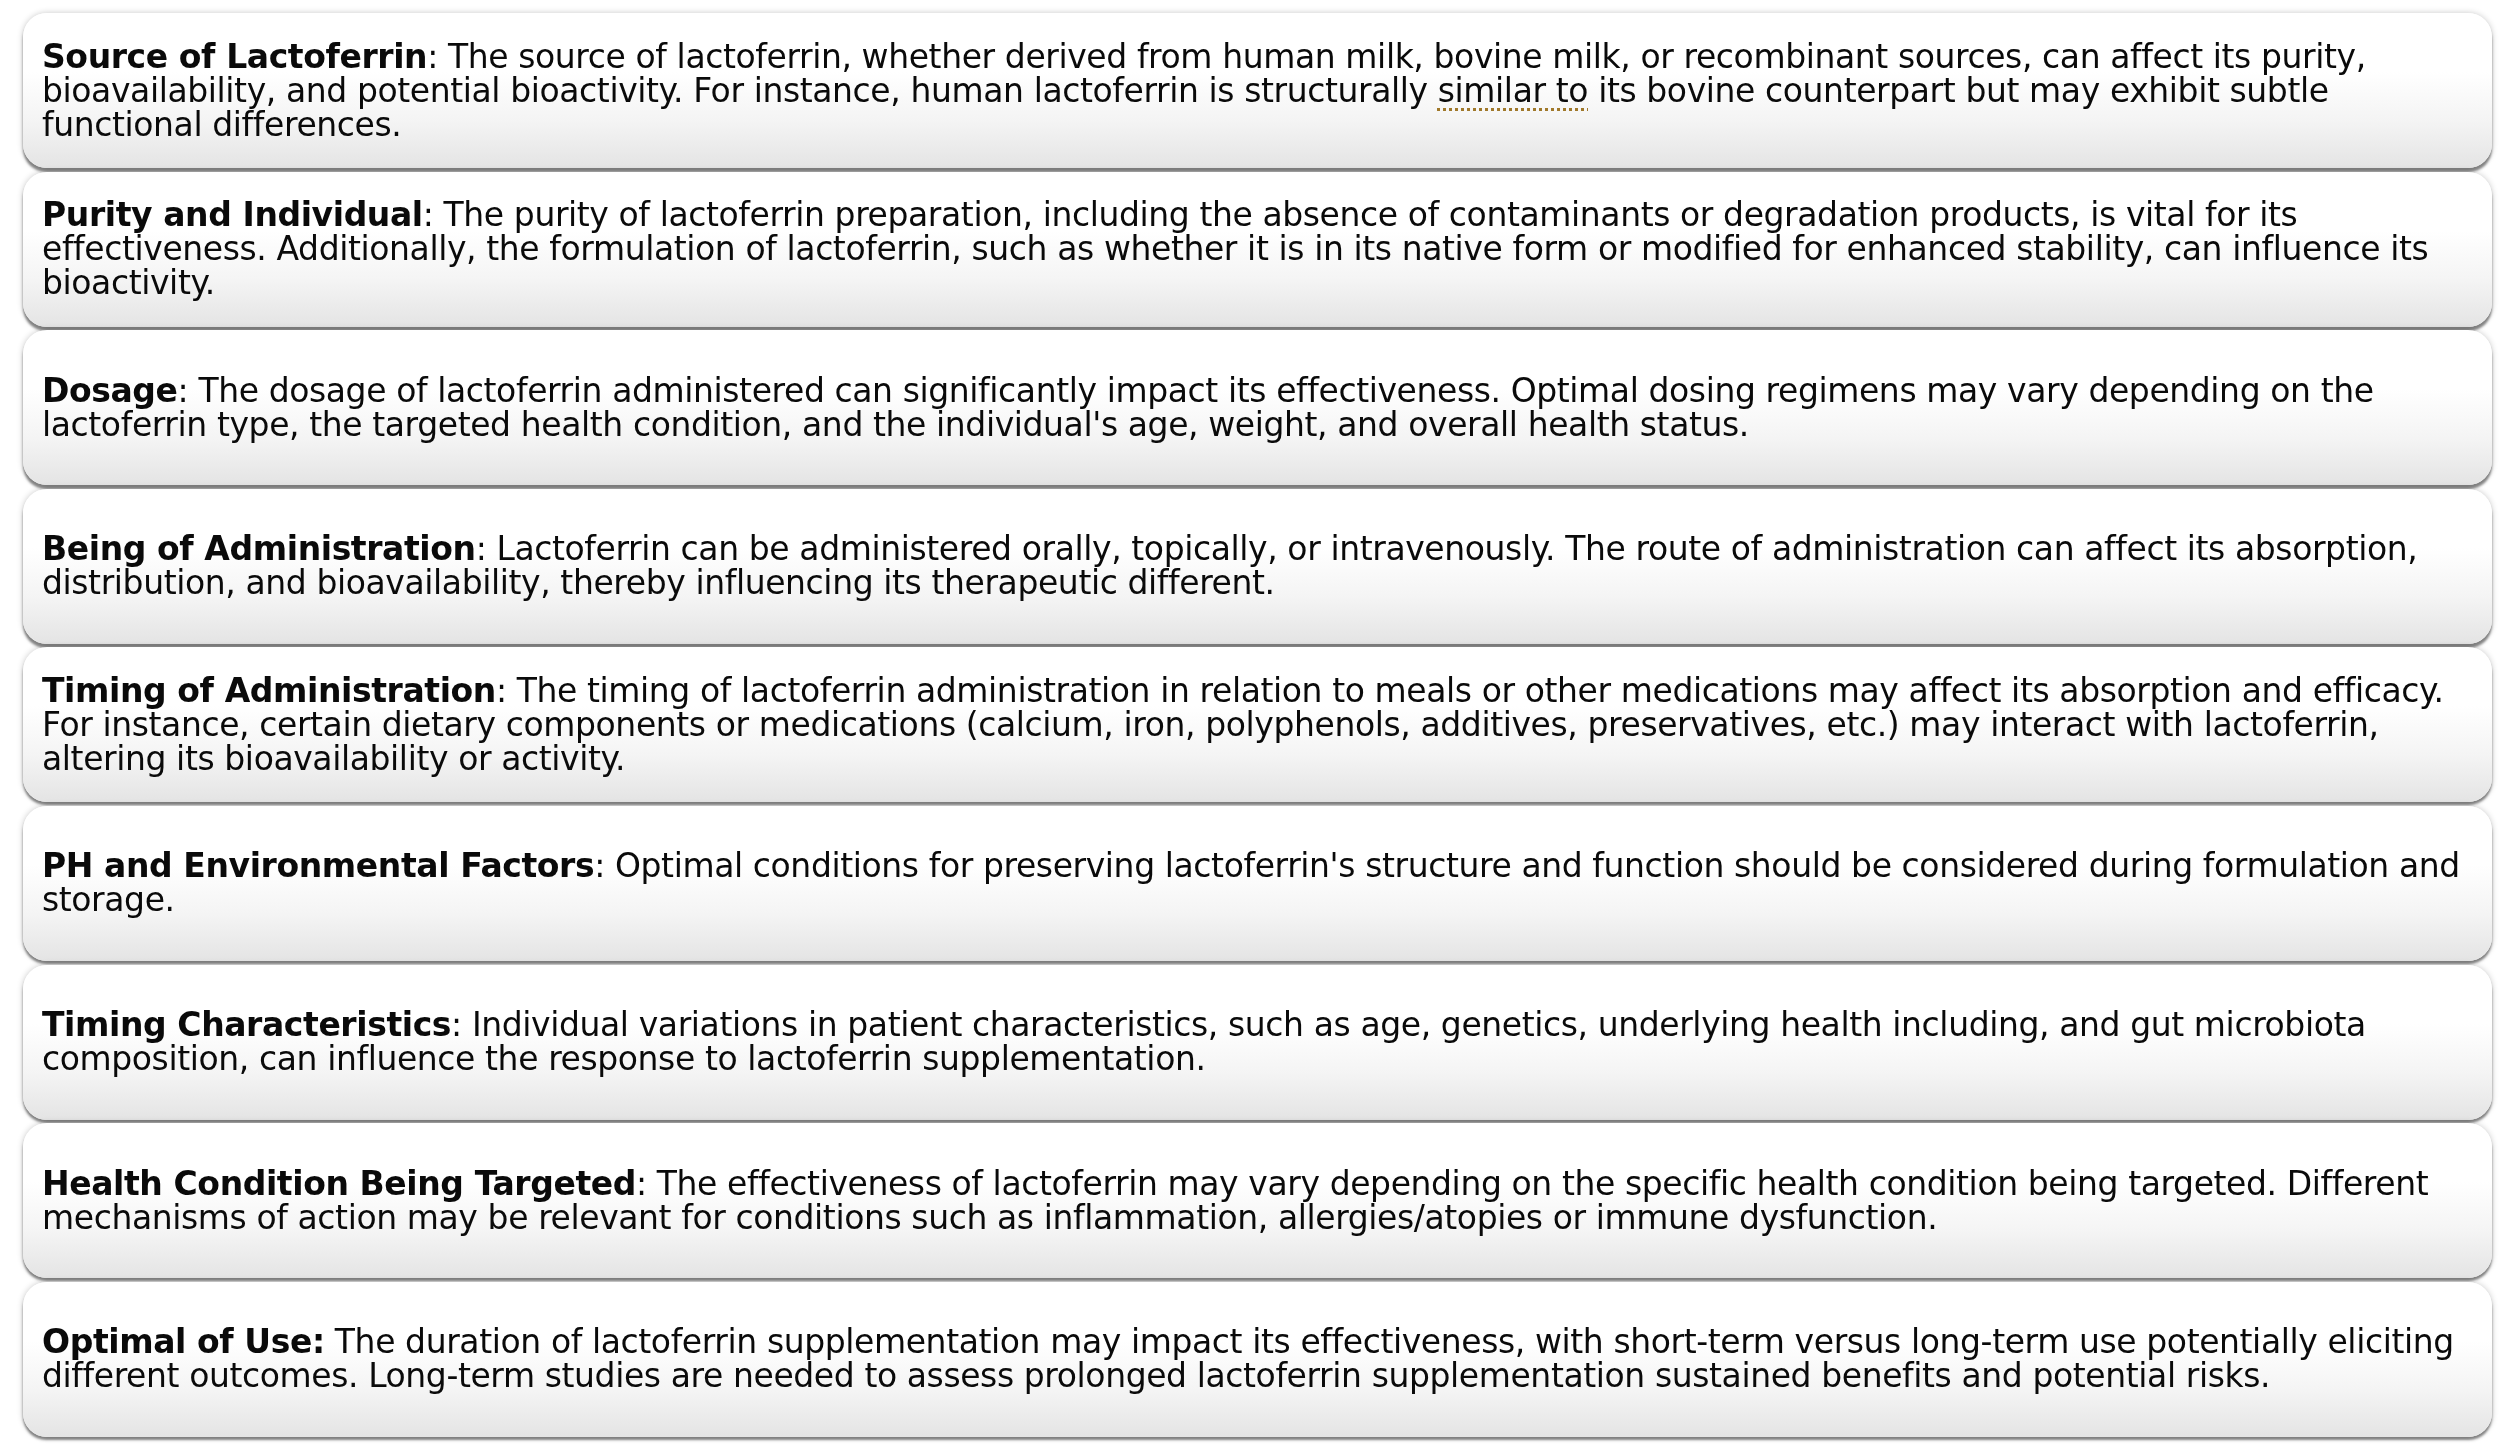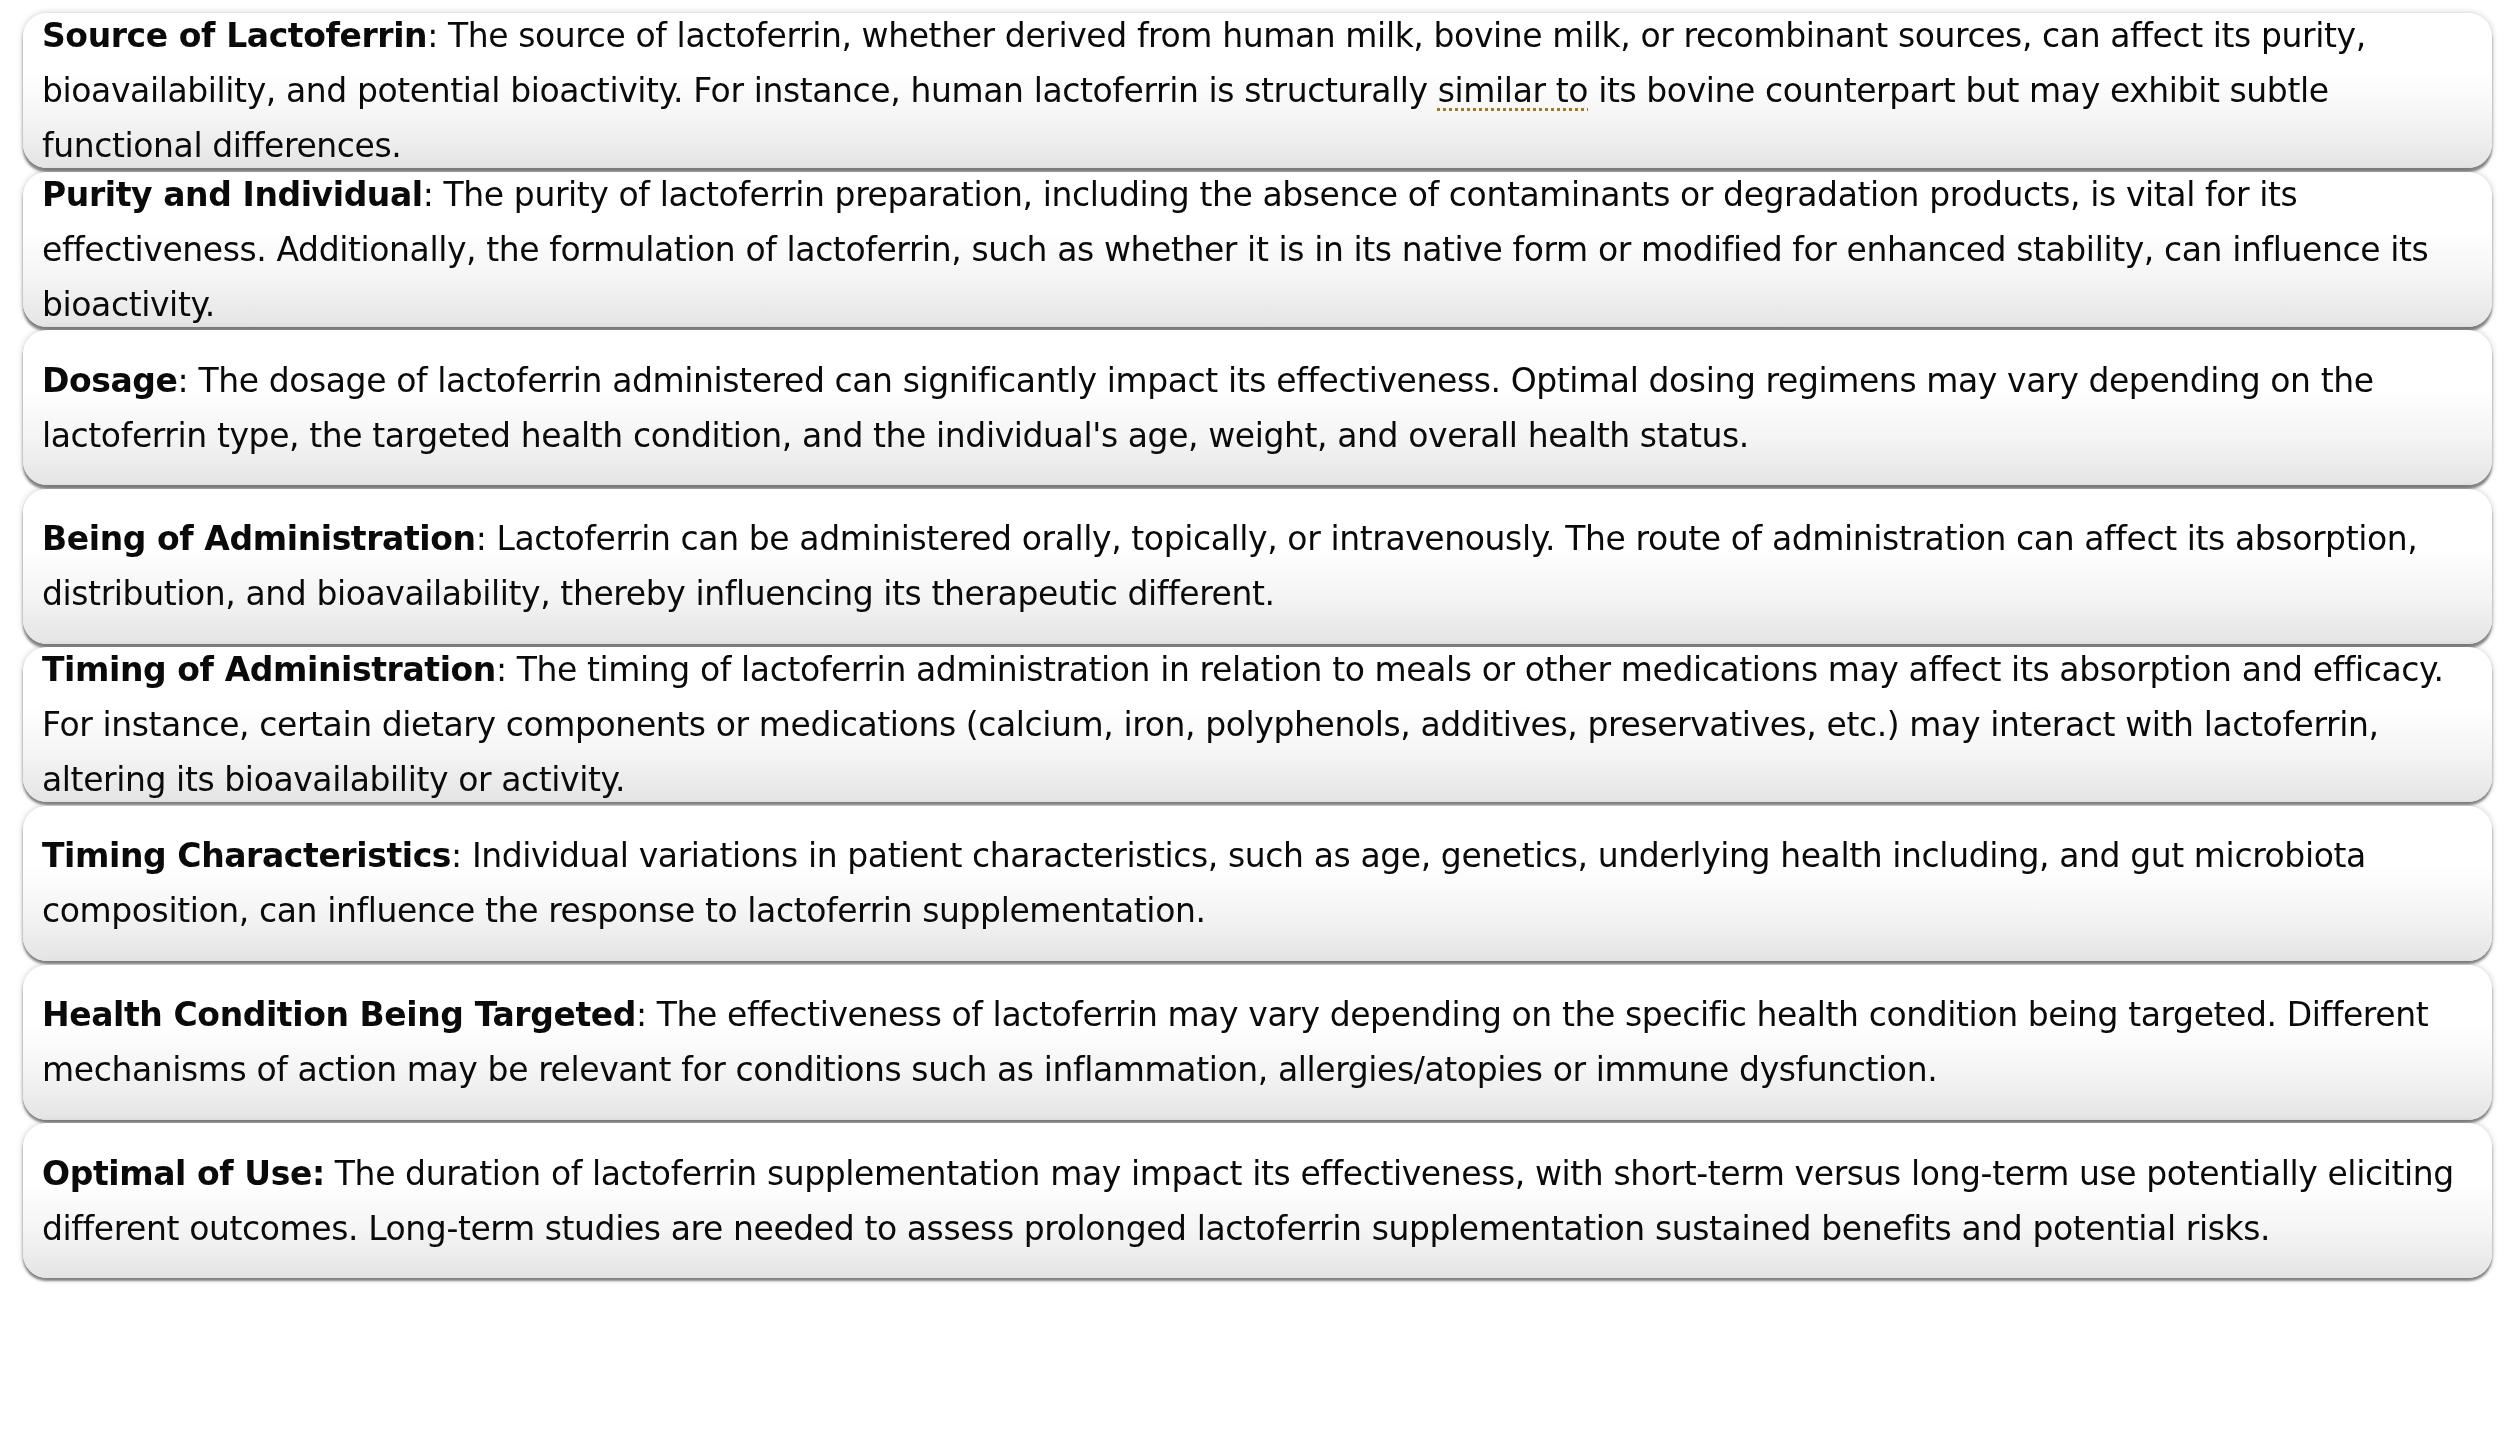--- a/index.html
+++ b/index.html
@@ -27,21 +27,21 @@
     margin-bottom: 3.6px;
     border-radius: 24px;
     background: linear-gradient(to bottom, #ffffff 0%, #ffffff 38%, #f4f4f4 70%, #e4e4e4 100%);
     box-shadow: 0 3.6px 2.4px -0.6px rgba(0,0,0,0.45), 0 0 6px rgba(0,0,0,0.22);
     display: flex;
     align-items: center;
     padding: 0 18px 0 19px;
   }
   .card-text {
     font-size: 33px;
-    line-height: 55px;
+    line-height: 34px;
     color: #0a0a0a;
     letter-spacing: -0.4px;
     margin: 0;
     width: 100%;
   }
   .card-title {
     font-weight: bold;
   }
   .spell {
     text-decoration: underline dotted #a0782a;
@@ -67,20 +67,23 @@
   </div>
 
   <div class="card">
     <p class="card-text"><span class="card-title">Being of Administration</span><span>: </span><span>Lactoferrin can be administered orally, topically, or intravenously. The route of administration can affect its absorption, distribution, and bioavailability, thereby influencing its therapeutic different.</span></p>
   </div>
 
   <div class="card">
     <p class="card-text"><span class="card-title">Timing of Administration</span><span>: </span><span>The timing of lactoferrin administration in relation to meals or other medications may affect its absorption and efficacy. For instance, certain dietary components or medications (calcium, iron, polyphenols, additives, preservatives, etc.) may interact with lactoferrin, altering its bioavailability or activity.</span></p>
   </div>
 
+  <div class="card">
+    <p class="card-text"><span class="card-title">PH and Environmental Factors</span><span>: </span><span>Optimal conditions for preserving lactoferrin's structure and function should be considered during formulation and storage.</span></p>
+  </div>
 
   <div class="card">
     <p class="card-text"><span class="card-title">Timing Characteristics</span><span>: </span><span>Individual variations in patient characteristics, such as age, genetics, underlying health including, and gut microbiota composition, can influence the response to lactoferrin supplementation.</span></p>
   </div>
 
   <div class="card">
     <p class="card-text"><span class="card-title">Health Condition Being Targeted</span><span>: </span><span>The effectiveness of lactoferrin may vary depending on the specific health condition being targeted. Different mechanisms of action may be relevant for conditions such as inflammation, allergies/atopies or immune dysfunction.</span></p>
   </div>
 
   <div class="card">

